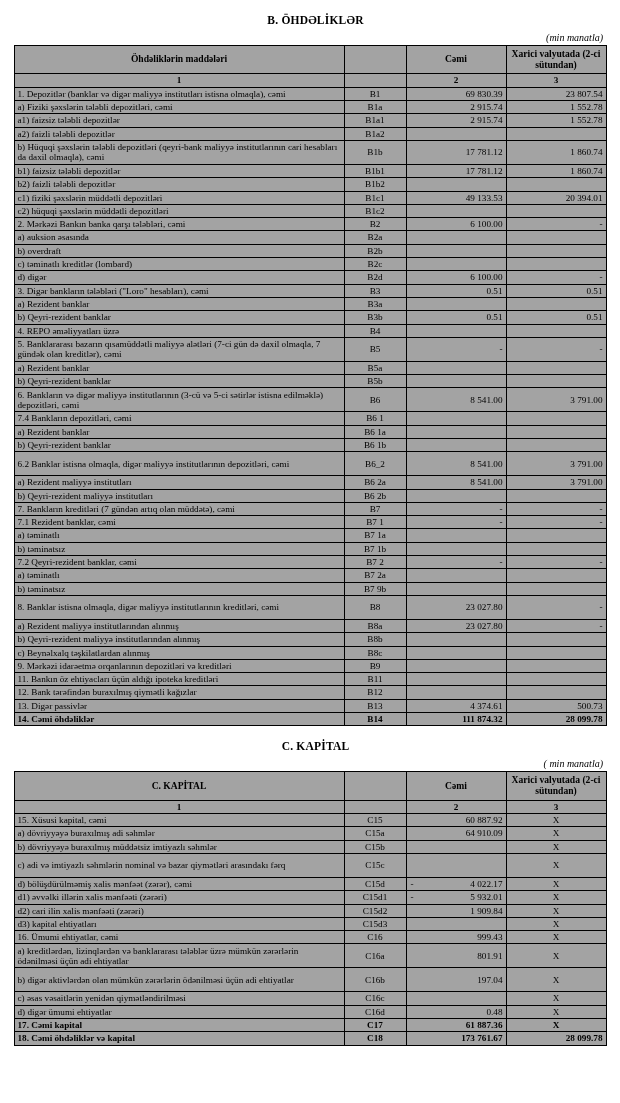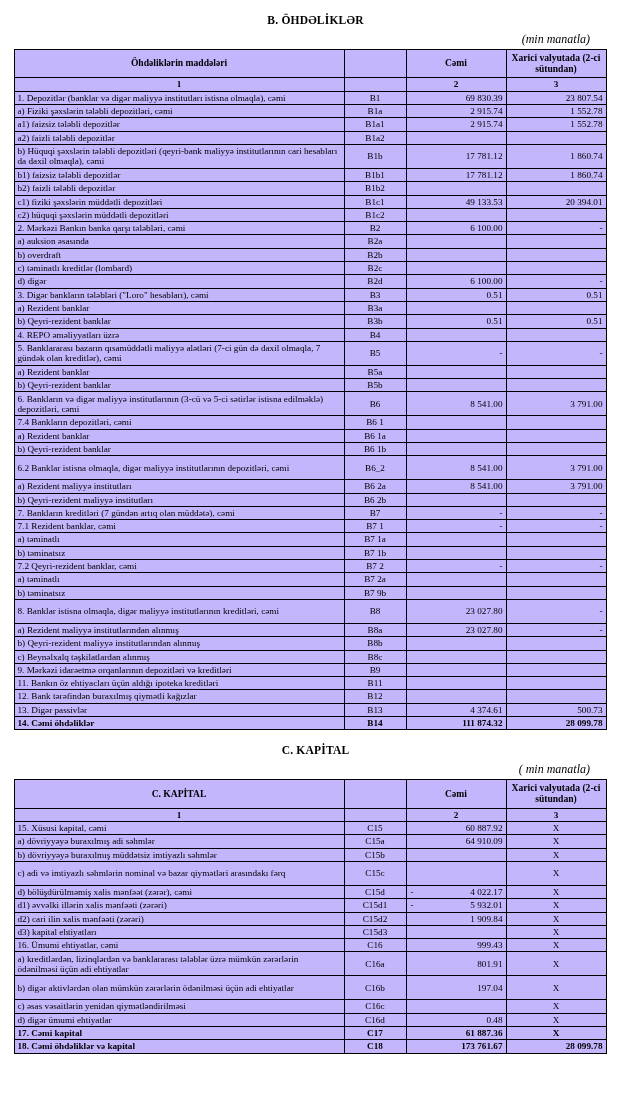--- a/index.html
+++ b/index.html
@@ -21,29 +21,29 @@
     text-align: center;
     font-weight: bold;
     font-size: 11.5px;
     letter-spacing: 0.2px;
     margin: 14px 14px 6px 0;
     padding-left: 25px;
   }
   .units {
     text-align: right;
     font-style: italic;
-    font-size: 12px;
-    padding-right: 30px;
+    font-size: 10px;
+    padding-right: 17px;
     margin-bottom: 2px;
   }
   table.rep {
     border-collapse: collapse;
     width: 592px;
     margin: 0 auto;
-    background: #c4b5fd;
+    background: #a3a3a3;
     table-layout: fixed;
   }
   table.rep th, table.rep td {
     border: 1px solid #000000;
     font-size: 9.2px;
     line-height: 1.12;
     padding: 1px 3px;
     vertical-align: middle;
     height: 12px;
     box-sizing: border-box;

